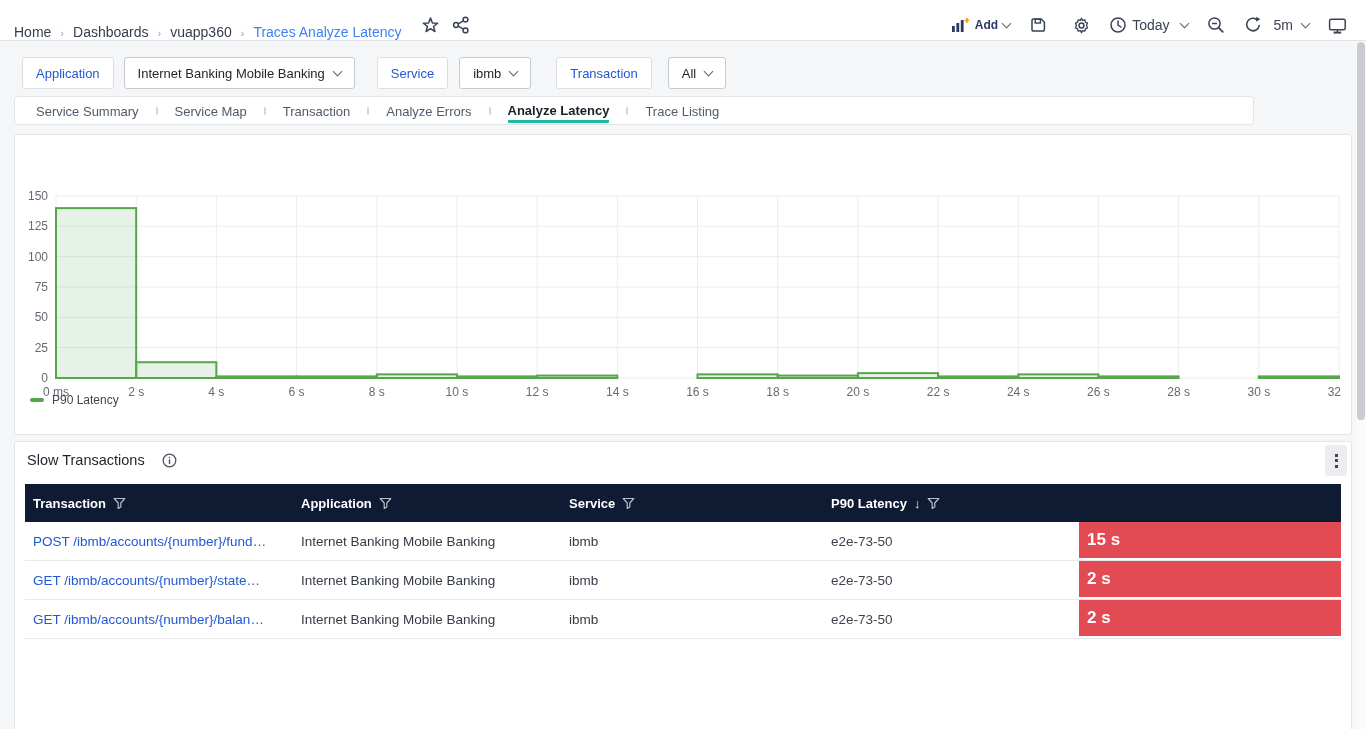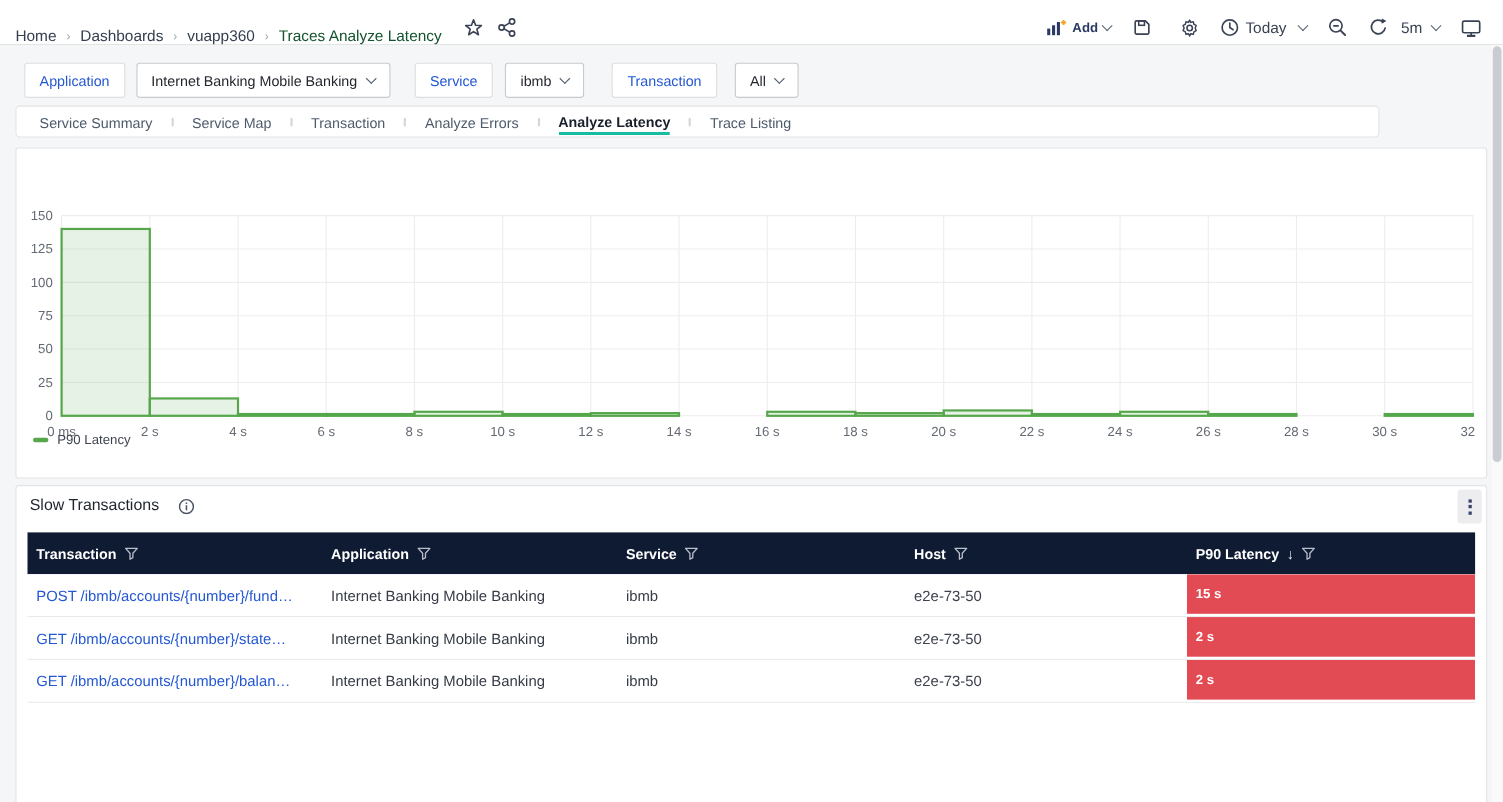--- a/index.html
+++ b/index.html
@@ -4,21 +4,21 @@
 <style>
   * { margin:0; padding:0; box-sizing:border-box; }
   html,body { width:1366px; height:729px; overflow:hidden; }
   body { font-family:"Liberation Sans", sans-serif; background:#f5f6f7; position:relative; color:#2b3342; }
 
   
   .topbar { position:absolute; top:0; left:0; width:1366px; height:41px; background:#fff;
             border-bottom:1px solid #e3e4e6; display:flex; align-items:flex-end; padding:0 14px; }
   .crumbs { display:flex; align-items:center; gap:9px; font-size:14px; }
   .crumb { color:#343e4f; cursor:pointer; }
-  .crumb.current { color:#14532d; }
+  .crumb.current { color:#3b82f6; }
   .crumb-sep { color:#9aa1ac; font-size:11px; margin-top:1px; }
   .iconbtn { width:30px; height:30px; display:flex; align-items:center; justify-content:center; cursor:pointer; }
   .tb-right { margin-left:auto; display:flex; align-items:center; gap:13px; }
   .addgrp,.timegrp,.refgrp { display:flex; align-items:center; gap:5px; cursor:pointer; }
   .addgrp .lbl { color:#2b3a64; font-weight:700; font-size:12px; }
   .timegrp .lbl,.refgrp .lbl { color:#3a4354; font-size:14px; }
   .chev { width:7px; height:7px; border-right:1.6px solid #5a6472; border-bottom:1.6px solid #5a6472;
           transform:rotate(45deg); margin-top:-4px; display:inline-block; }
   .tbspace { width:14px; }
 
@@ -61,21 +61,21 @@
   .sortarrow { color:#e8ebf1; font-size:13px; font-weight:400; cursor:pointer; }
   .funnel { cursor:pointer; display:flex; }
   .tr { height:39px; border-bottom:1px solid #e9eaec; background:#fff; }
   .td { display:flex; align-items:center; padding-left:8px; font-size:13.5px; color:#353b46;
         white-space:nowrap; overflow:hidden; }
   .td.hostc { color:#3d434e; }
   .td a { color:var(--primary-blue,#2357d3); text-decoration:none; cursor:pointer; overflow:hidden;
           text-overflow:ellipsis; white-space:nowrap; }
   .td.lat { padding:0; align-items:flex-start; }
   .red-block { width:100%; height:36px; background:var(--latency-red,#e24a54); color:#fff; font-weight:700;
-               font-size:12px; display:flex; align-items:center; padding-left:8px; }
+               font-size:17px; display:flex; align-items:center; padding-left:8px; }
 
   
   .scroll-track { position:absolute; top:41px; right:0; width:10px; bottom:0; background:#fafafa; }
   .scroll-thumb { position:absolute; top:1px; left:1px; width:8px; height:378px; background:#c9cdd2; border-radius:4px; cursor:pointer; }
 
   svg.ic { display:block; }
 </style>
 </head>
 <body>
 
@@ -303,28 +303,20 @@
       </div>
       <div class="th">
         <span>Service</span>
         <span class="funnel">
           <svg class="ic" width="13" height="13" viewBox="0 0 13 13">
               <path d="M1.2 1.5 H11.8 L7.8 6 V10 L5.2 11.4 V6 Z" fill="none" stroke="#b9bfca" stroke-width="1.2" stroke-linejoin="round"></path>
             </svg>
         </span>
       </div>
       <div class="th">
-        <span>Host</span>
-        <span class="funnel">
-          <svg class="ic" width="13" height="13" viewBox="0 0 13 13">
-              <path d="M1.2 1.5 H11.8 L7.8 6 V10 L5.2 11.4 V6 Z" fill="none" stroke="#b9bfca" stroke-width="1.2" stroke-linejoin="round"></path>
-            </svg>
-        </span>
-      </div>
-      <div class="th">
         <span>P90 Latency</span>
         <span class="sortarrow">↓</span>
         <span class="funnel">
           <svg class="ic" width="13" height="13" viewBox="0 0 13 13">
               <path d="M1.2 1.5 H11.8 L7.8 6 V10 L5.2 11.4 V6 Z" fill="none" stroke="#b9bfca" stroke-width="1.2" stroke-linejoin="round"></path>
             </svg>
         </span>
       </div>
     </div>
 

